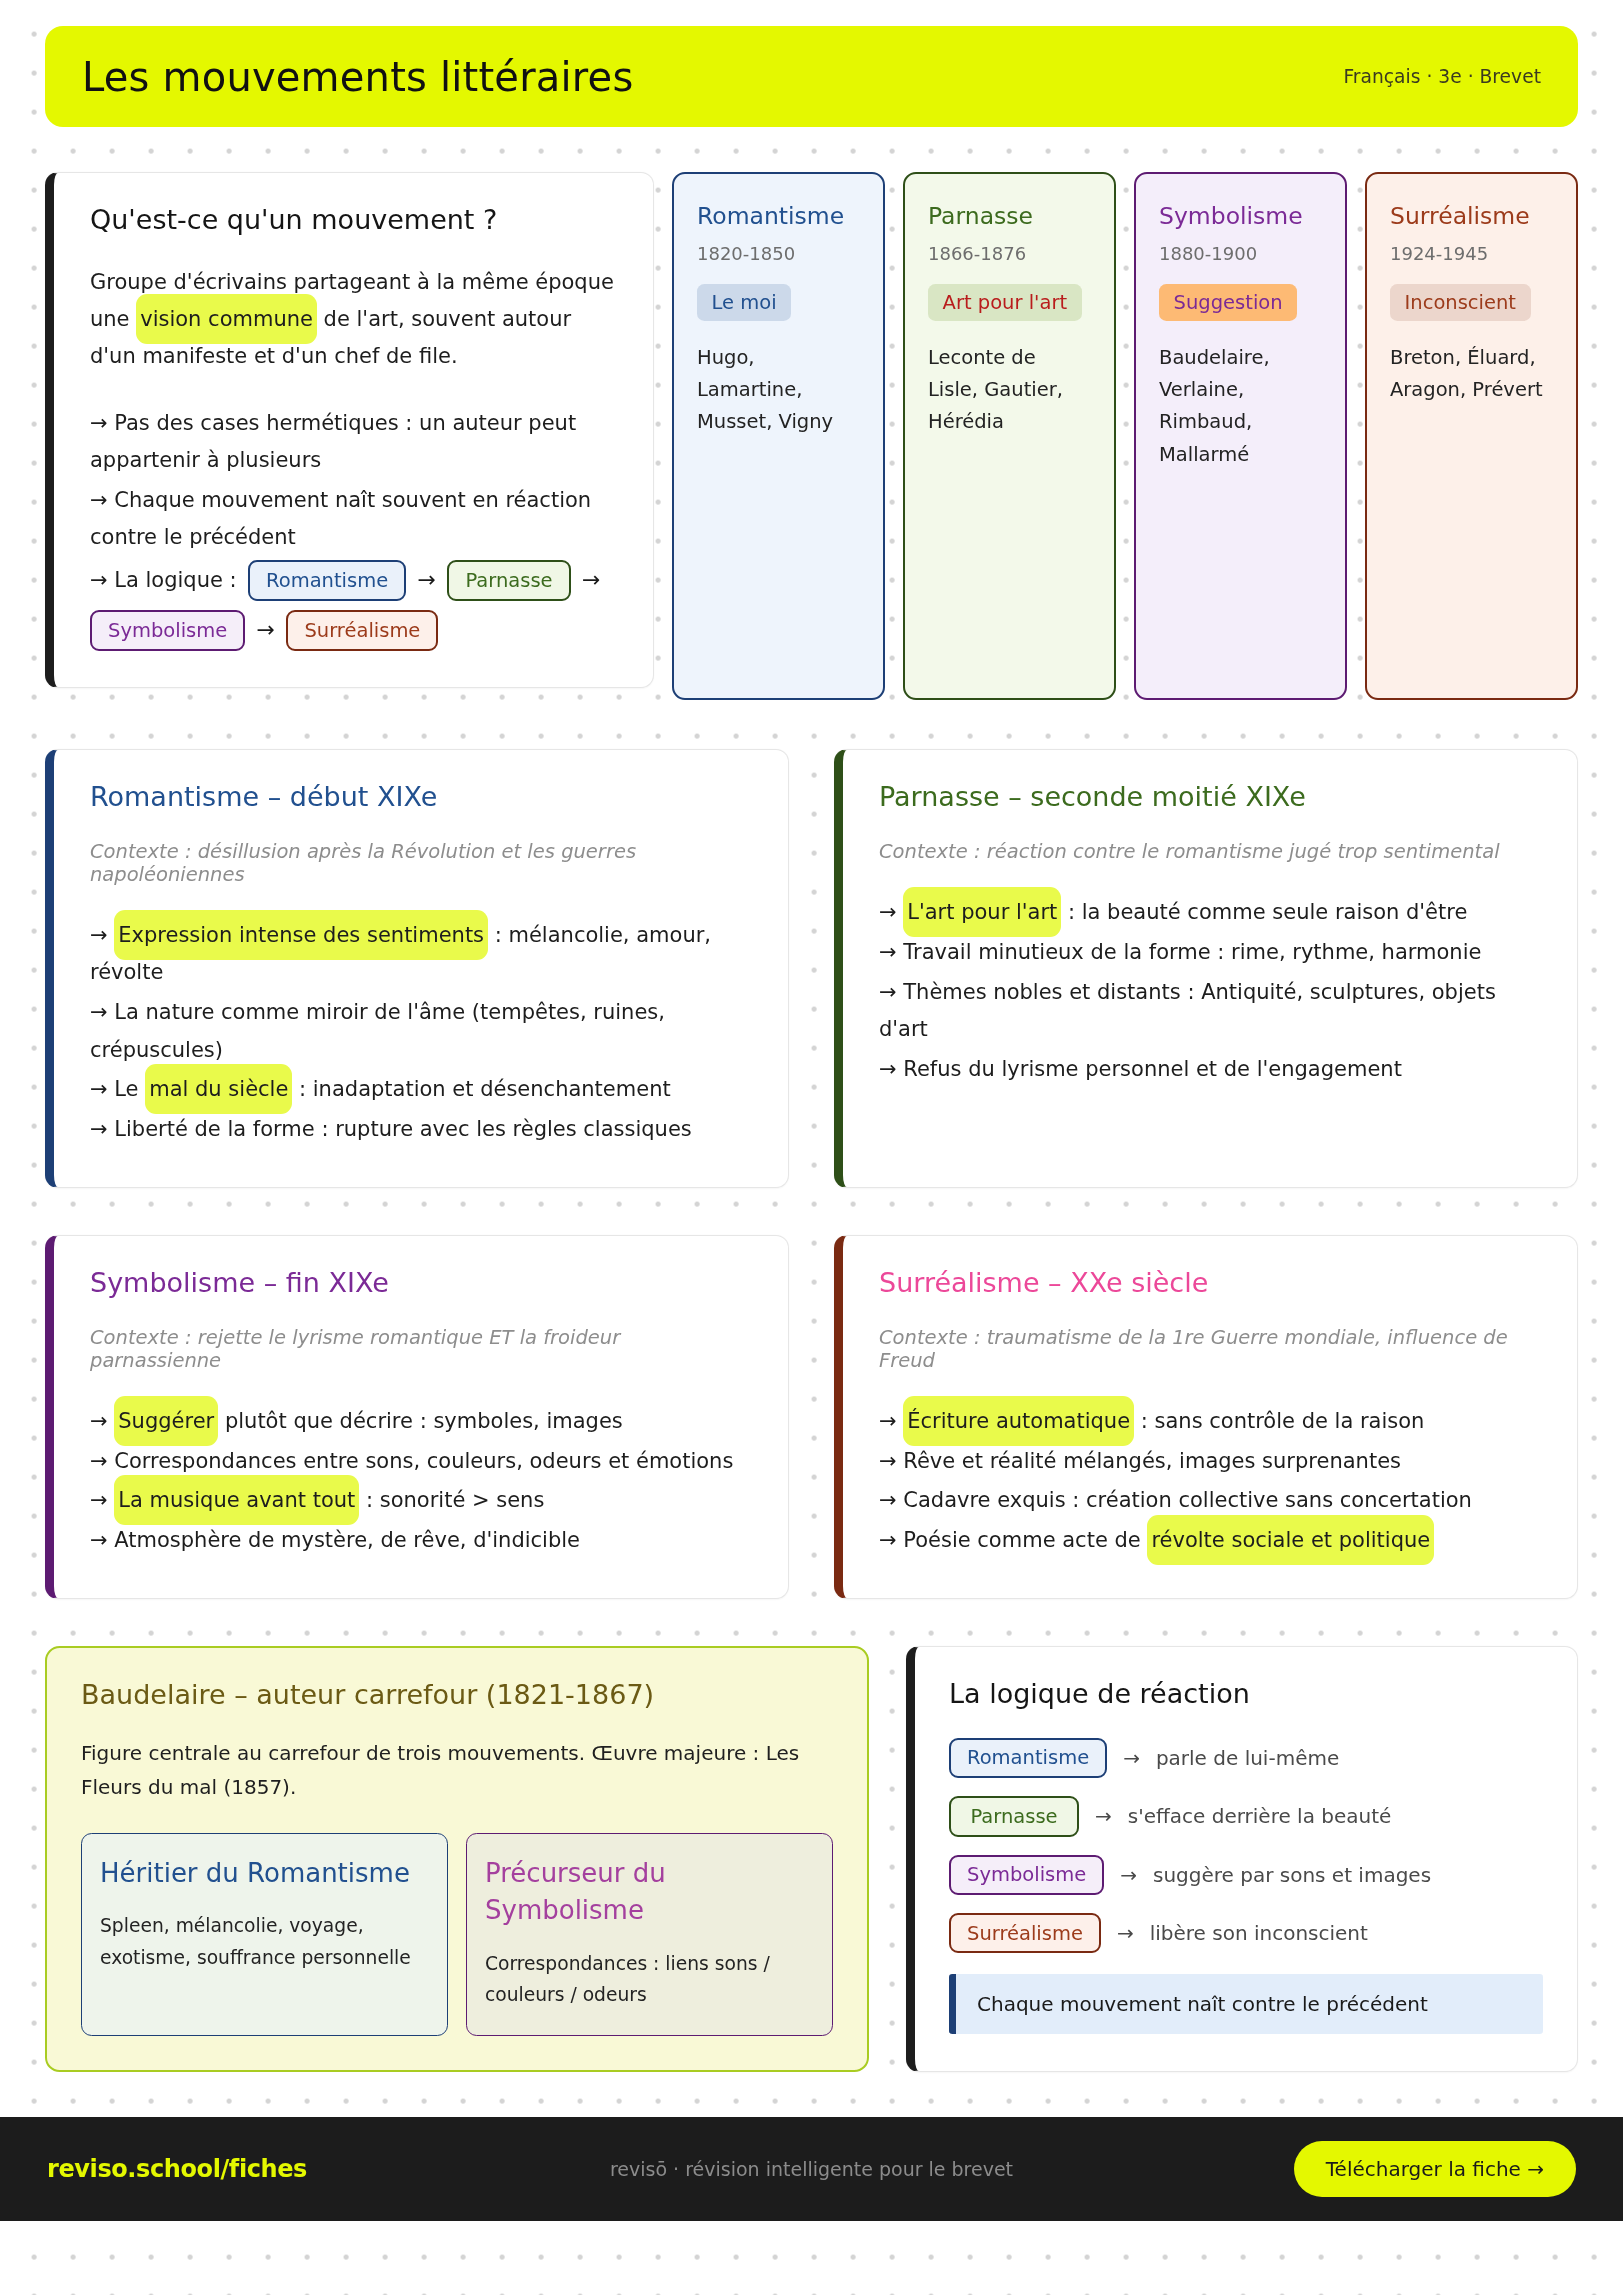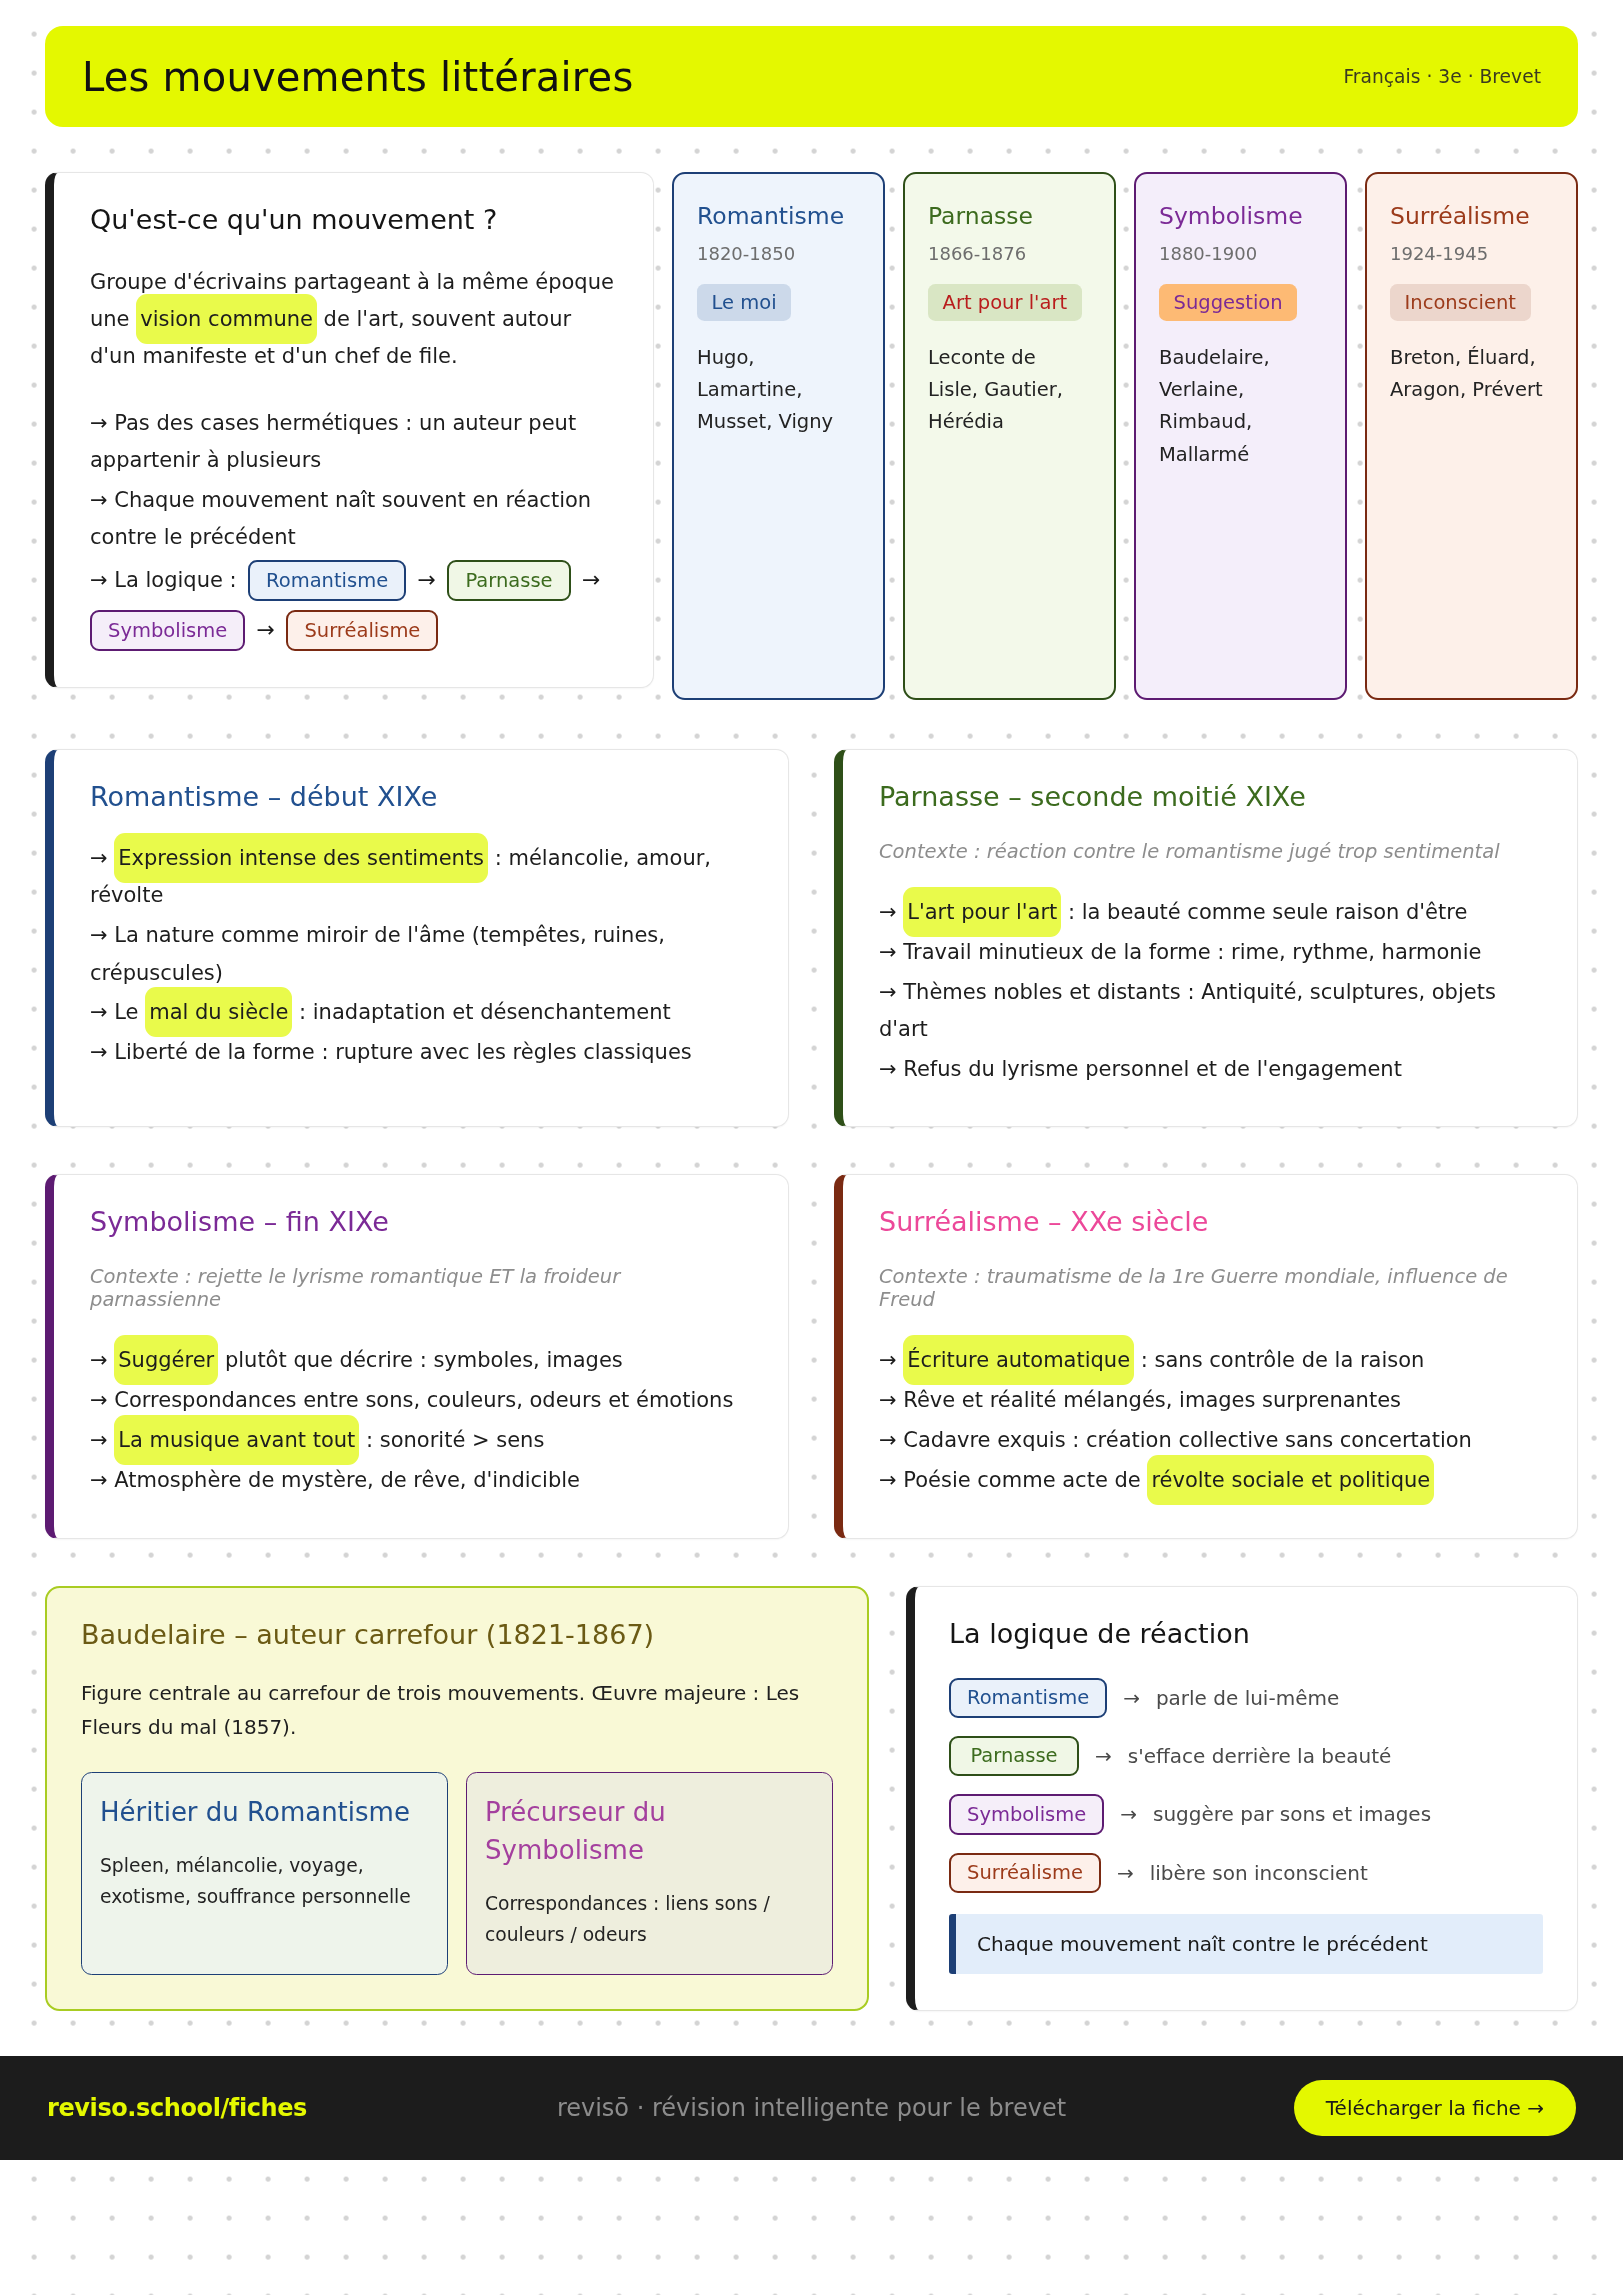--- a/index.html
+++ b/index.html
@@ -253,21 +253,21 @@
   .footer-brand {
     font-size: 24px;
     font-weight: bold;
     color: #e4f800;
     letter-spacing: -0.4px;
   }
   .footer-tag {
     position: absolute;
     left: 0; right: 0;
     text-align: center;
-    font-size: 24px;
+    font-size: 19px;
     color: #8c8c8c;
     pointer-events: none;
   }
   .footer-btn {
     margin-left: auto;
     background: #e4f800;
     color: #1a1a1a;
     border: none;
     border-radius: 32px;
     padding: 16px 32px;
@@ -344,20 +344,21 @@
         <div class="authors">Breton, Éluard, Aragon, Prévert</div>
       </div>
 
     </div>
   </div>
 
   <div class="detail-row">
 
     <div class="detail d-rom">
       <h2>Romantisme – début XIXe</h2>
+      <div class="ctx">Contexte : désillusion après la Révolution et les guerres napoléoniennes</div>
       <div class="pts">
         <div class="p"><span>→ </span><span class="hl">Expression intense des sentiments</span><span> : mélancolie, amour, révolte</span></div>
         <div class="p"><span>→ </span><span>La nature comme miroir de l'âme (tempêtes, ruines, crépuscules)</span></div>
         <div class="p"><span>→ Le </span><span class="hl">mal du siècle</span><span> : inadaptation et désenchantement</span></div>
         <div class="p"><span>→ </span><span>Liberté de la forme : rupture avec les règles classiques</span></div>
       </div>
     </div>
 
     <div class="detail d-par">
       <h2>Parnasse – seconde moitié XIXe</h2>

